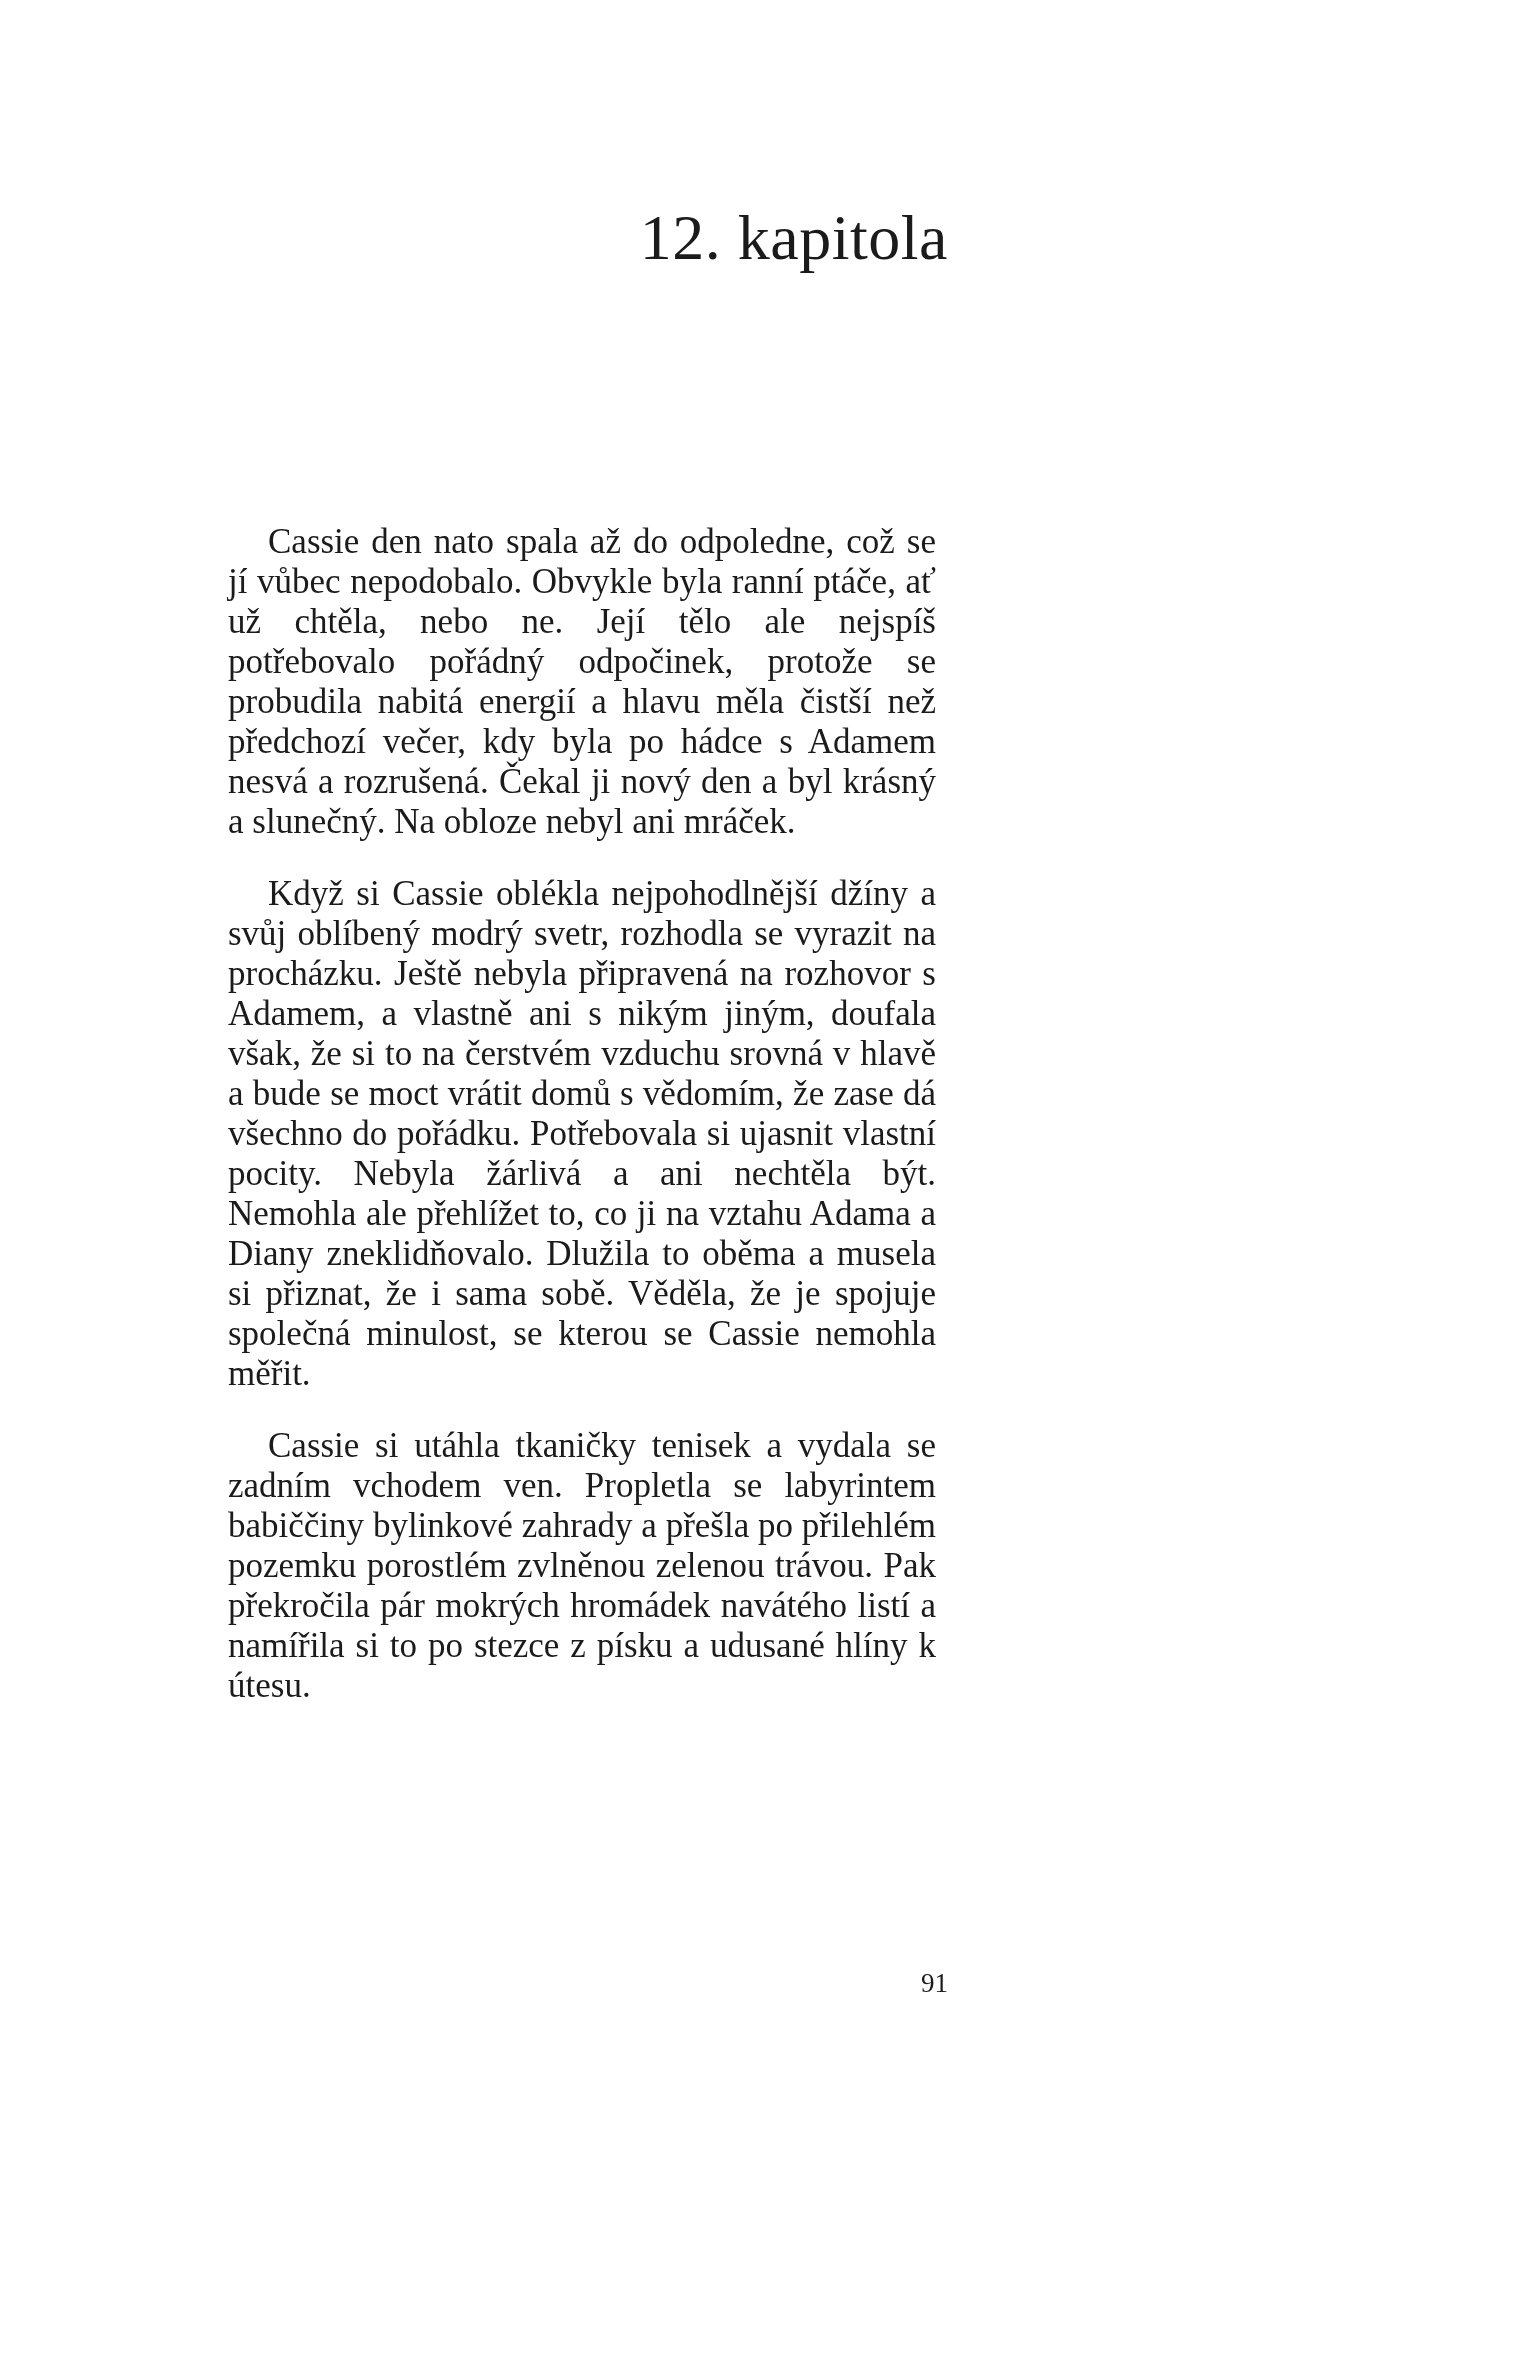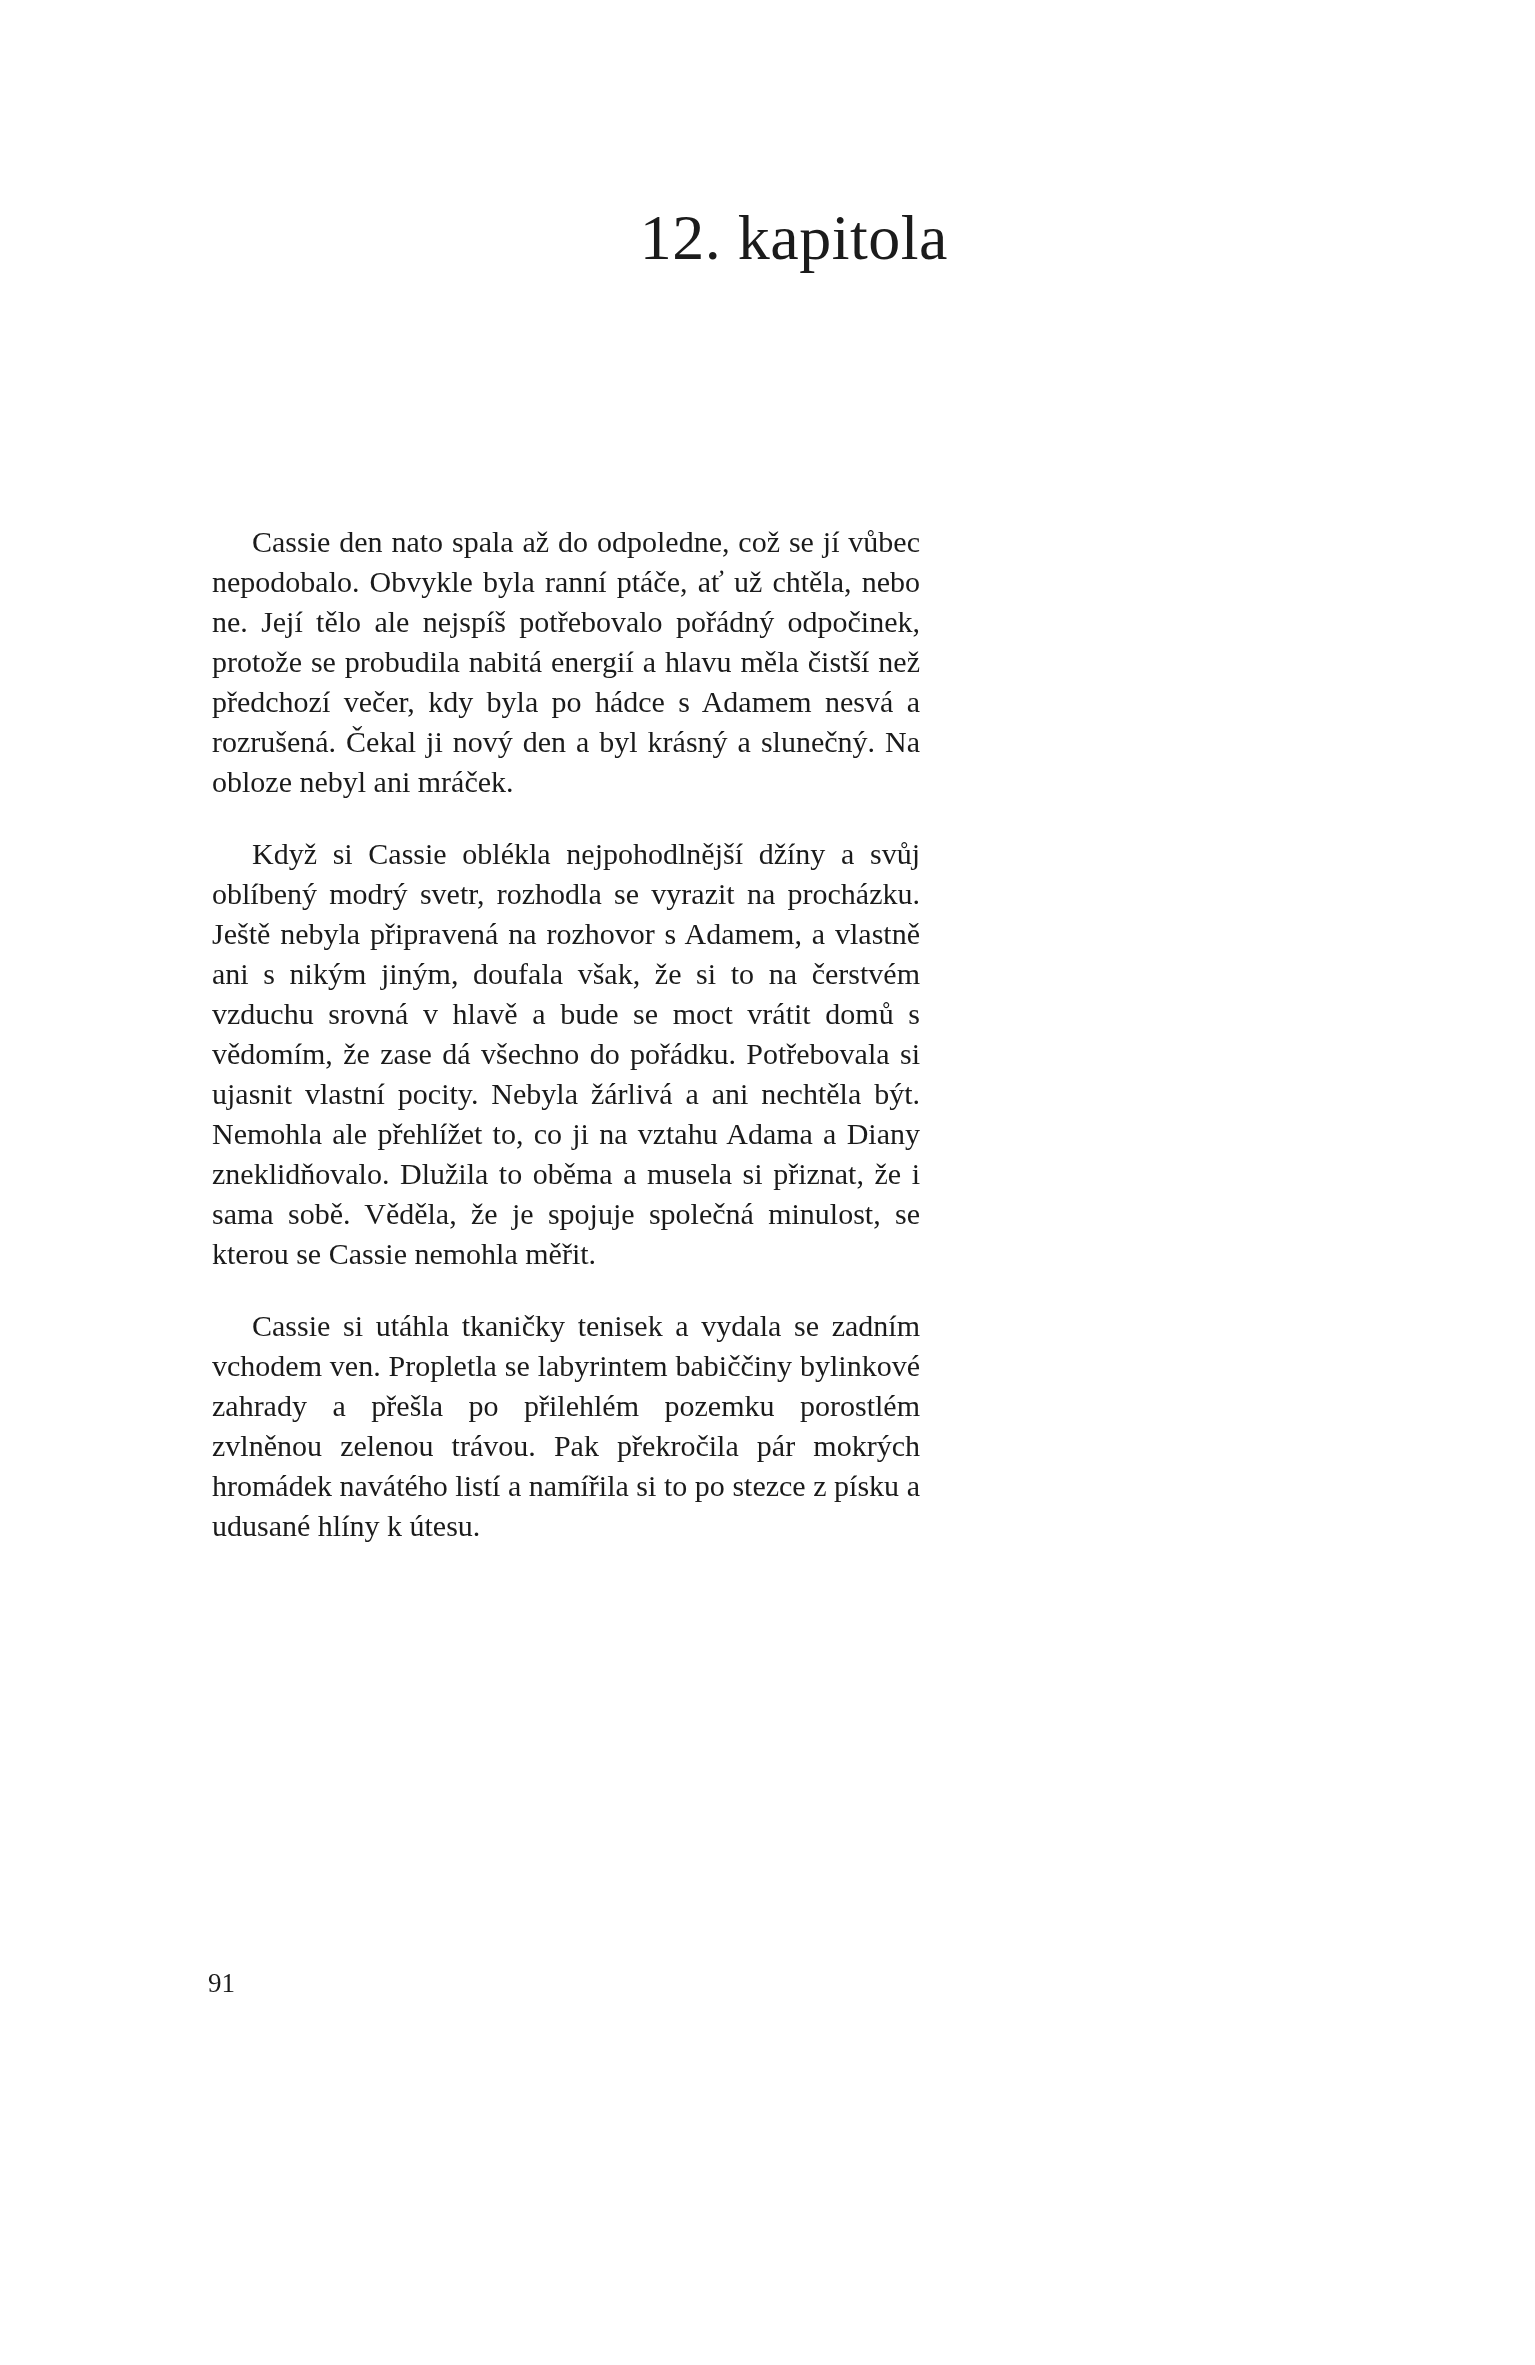--- a/index.html
+++ b/index.html
@@ -24,41 +24,41 @@
       font-size: 64px;
       font-weight: 400;
       line-height: 1.1;
       color: #1b1b1b;
       letter-spacing: 0.5px;
     }
 
     .body-text {
       position: absolute;
       top: 458px;
-      left: 148px;
+      left: 164px;
       width: 772px;
-      font-size: 30px;
+      font-size: 35px;
       line-height: 40px;
       text-align: justify;
       color: #1b1b1b;
       hyphens: auto;
       -webkit-hyphens: auto;
     }
 
     .body-text p {
       margin: 0;
       text-indent: 40px;
     }
 
     .page-number {
       position: absolute;
       top: 1920px;
       left: 160px;
       width: 772px;
-      text-align: left;
+      text-align: right;
       font-size: 27px;
       color: #1b1b1b;
     }
   </style>
 </head>
 <body>
 
 <div class="page">
 
   <h1 class="chapter-title">12. kapitola</h1>

